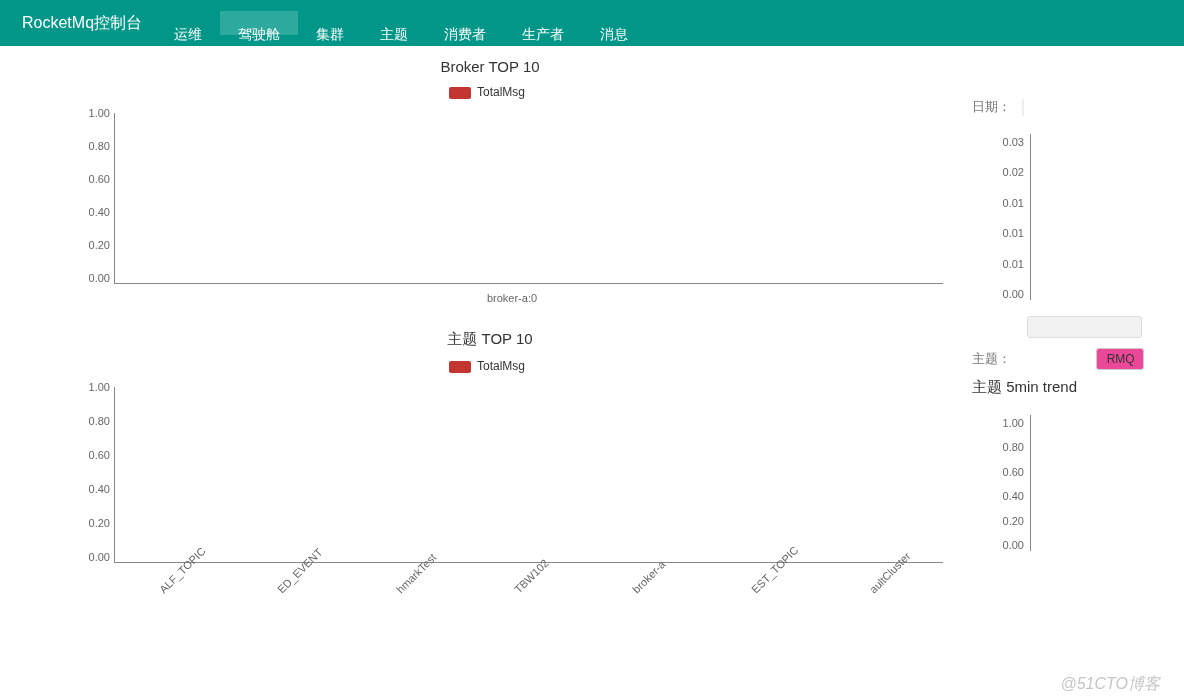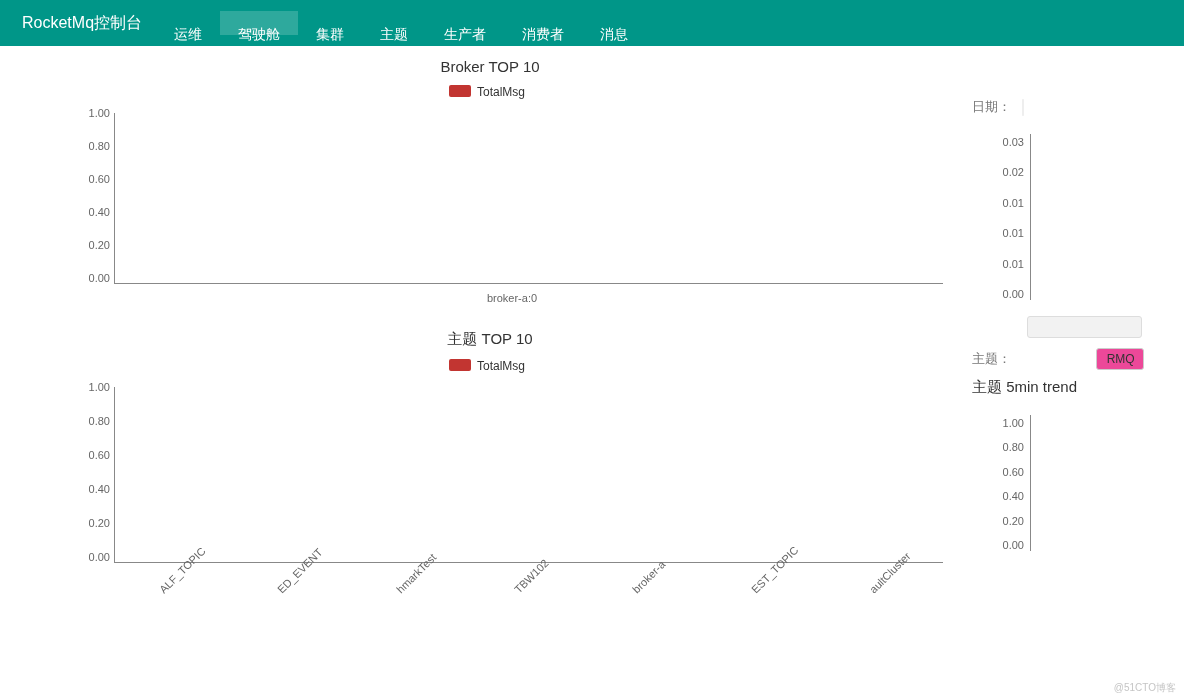--- a/index.html
+++ b/index.html
@@ -7,54 +7,54 @@
   .navbar { background: #009688; height: 46px; display: flex; align-items: center; padding: 11px 8px; }
   .brand { color: #fff; font-size: 16px; padding: 0 14px; line-height: 46px; }
   .nav-items { display: flex; height: 100%; }
   .nav-item { color: #fff; font-size: 14px; padding: 0 18px; line-height: 46px; cursor: pointer; }
   .nav-item.active { background: rgba(255,255,255,0.18); }
   .content { display: flex; padding: 12px 0 0 12px; }
   .left-col { width: 950px; }
   .right-col { width: 220px; padding-top: 40px; padding-left: 10px; }
   .chart-block { margin-bottom: 28px; }
   .chart-title { font-size: 15px; color: #333; margin-bottom: 10px; padding-left: 6px; text-align: center; }
-  .legend { display: flex; justify-content: center; align-items: flex-start; margin-bottom: 8px; }
+  .legend { display: flex; justify-content: center; align-items: flex-end; margin-bottom: 8px; }
   .legend-swatch { width: 22px; height: 12px; background: #c23531; border-radius: 2px; margin-right: 6px; }
   .legend-label { font-size: 12px; color: #333; }
   .chart-area { position: relative; height: 195px; margin-left: 70px; margin-right: 20px; }
   .y-axis { position: absolute; left: -10px; top: 0; bottom: 18px; width: 40px; display: flex; flex-direction: column; justify-content: space-between; }
   .y-tick { font-size: 11px; color: #666; text-align: right; transform: translateX(-2px); }
   .plot { position: absolute; left: 32px; right: 0; top: 6px; bottom: 18px; border-left: 1px solid #888; border-bottom: 1px solid #888; }
   .plot::after { content: ''; position: absolute; right: -1px; bottom: -1px; width: 6px; border-bottom: 1px solid #888; }
   .x-label-single { position: absolute; left: 50%; bottom: -2px; transform: translateX(-50%); font-size: 11px; color: #666; }
   .x-cats { position: absolute; left: 32px; right: 0; bottom: -48px; height: 50px; }
   .x-cat { position: absolute; font-size: 11px; color: #666; transform: rotate(-45deg); transform-origin: left top; white-space: nowrap; top: 8px; }
   .right-row { margin-bottom: 12px; }
   .right-label { font-size: 13px; color: #777; display: inline-block; width: 50px; }
   .right-input { height: 26px; width: 145px; background: #f5f5f5; border: 1px solid #eee; border-radius: 3px; vertical-align: middle; }
   .right-chart-title { font-size: 15px; color: #333; margin: 8px 0 12px 0; }
   .small-chart { position: relative; height: 180px; margin-left: 20px; }
   .small-y-axis { position: absolute; left: -6px; top: 8px; bottom: 8px; width: 40px; display: flex; flex-direction: column; justify-content: space-between; }
   .small-plot { position: absolute; left: 38px; right: 0; top: 6px; bottom: 8px; border-left: 1px solid #888; }
   .slider-placeholder { height: 22px; width: 115px; background: #f2f2f2; border: 1px solid #ddd; border-radius: 3px; margin: 8px 0 10px 55px; }
   .topic-select { display: inline-block; border: 1px solid #ccc; border-radius: 3px; padding: 3px 8px 3px 10px; font-size: 12px; background: #ec4899; cursor: pointer; }
-  .watermark { position: absolute; right: 8px; bottom: 4px; font-size: 10px; color: #c5c5c5; }
+  .watermark { position: absolute; right: 24px; bottom: 4px; font-size: 16px; color: #c5c5c5; font-style: italic; }
 </style>
 </head>
 <body>
 
 <div class="navbar">
   <div class="brand">RocketMq控制台</div>
   <div class="nav-items" id="nav-items">
       <div class="nav-item">运维</div>
       <div class="nav-item active">驾驶舱</div>
       <div class="nav-item">集群</div>
       <div class="nav-item">主题</div>
+      <div class="nav-item">消费者</div>
       <div class="nav-item">生产者</div>
-      <div class="nav-item">消费者</div>
       <div class="nav-item">消息</div>
     </div>
 </div>
 
 <div class="content">
 
   <div class="left-col">
 
     <div class="chart-block">
       <div class="chart-title">Broker TOP 10</div>

